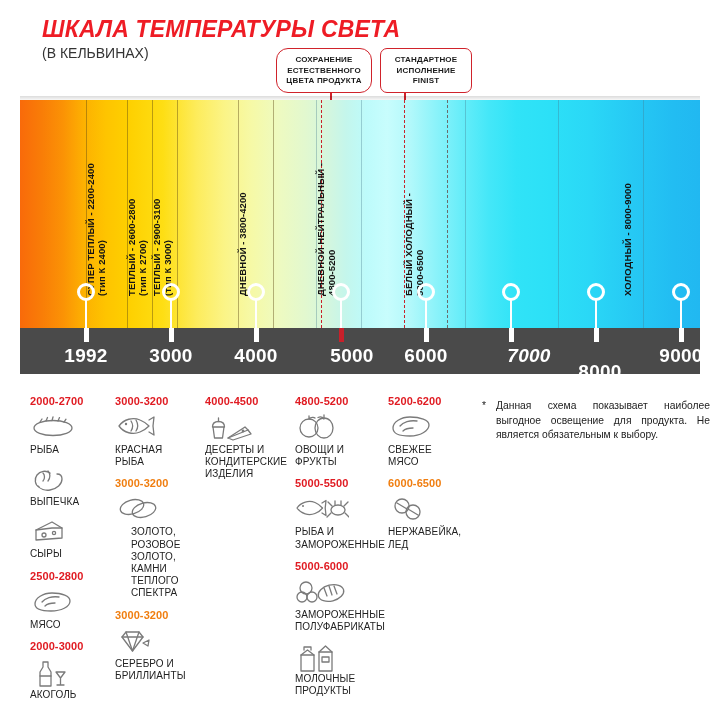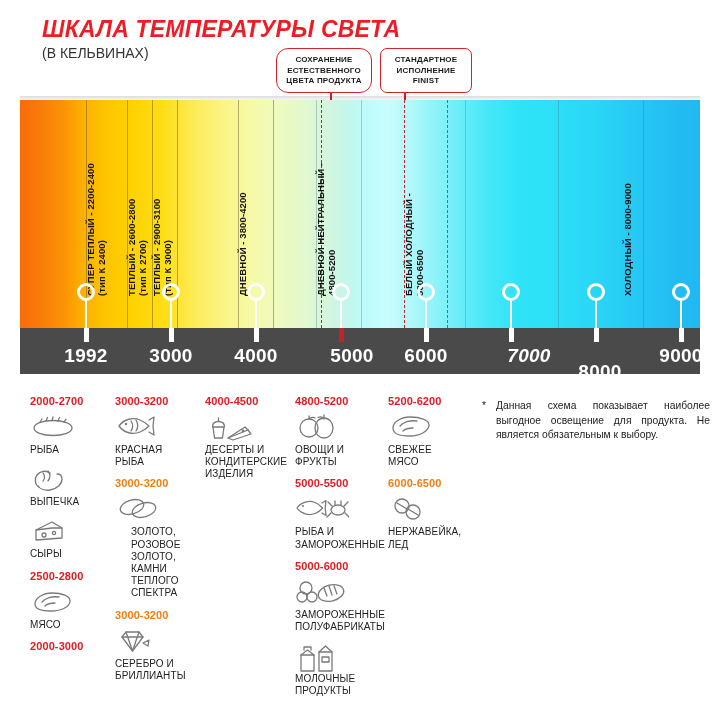--- a/index.html
+++ b/index.html
@@ -281,20 +281,28 @@
             <span class="ic"><svg width="44" height="28" viewBox="0 0 44 28">
                 <path d="M5 16c0-6 8-11 17-11 10 0 18 3 18 8 0 6-9 10-19 10C11 23 5 21 5 16z" fill="none" stroke="#7a7a7a" stroke-width="1.3" stroke-linejoin="round" stroke-linecap="round"></path>
                 <path d="M12 14c3-4 10-6 17-5" fill="none" stroke="#7a7a7a" stroke-width="1.3" stroke-linejoin="round" stroke-linecap="round"></path>
                 <path d="M15 18c2-2 6-3 10-3" fill="none" stroke="#7a7a7a" stroke-width="1.3" stroke-linejoin="round" stroke-linecap="round"></path>
               </svg></span>
             <div class="lbl" style="white-space: pre-line;">МЯСО</div>
           </div>
         </div>
         <div class="grp">
           <div class="grp-range red">2000-3000</div>
+          <div class="item">
+            <span class="ic"><svg width="40" height="32" viewBox="0 0 40 32">
+                <path d="M13 4h5v5l3 5v14h-11V14l3-5z" fill="none" stroke="#7a7a7a" stroke-width="1.3" stroke-linejoin="round" stroke-linecap="round"></path>
+                <path d="M10 18h11" fill="none" stroke="#7a7a7a" stroke-width="1.3" stroke-linejoin="round" stroke-linecap="round"></path>
+                <path d="M26 14h9l-4.5 6zM30.5 20v7M27 27h7" fill="none" stroke="#7a7a7a" stroke-width="1.3" stroke-linejoin="round" stroke-linecap="round"></path>
+              </svg></span>
+            <div class="lbl" style="white-space: pre-line;">АКОГОЛЬ</div>
+          </div>
         </div>
       </div>
       <div class="col" style="left: 95px; width: 90px;">
         <div class="grp">
           <div class="grp-range red">3000-3200</div>
           <div class="item">
             <span class="ic"><svg width="42" height="26" viewBox="0 0 42 26">
                 <path d="M4 13c5-7 14-9 21-6 4 1.6 7 4 9 6-2 2-5 4.4-9 6-7 3-16 1-21-6z" fill="none" stroke="#7a7a7a" stroke-width="1.3" stroke-linejoin="round" stroke-linecap="round"></path>
                 <path d="M34 7l5-3-1 9 1 9-5-3" fill="none" stroke="#7a7a7a" stroke-width="1.3" stroke-linejoin="round" stroke-linecap="round"></path>
                 <circle cx="11" cy="11" r="1.2" fill="#7a7a7a"></circle>

